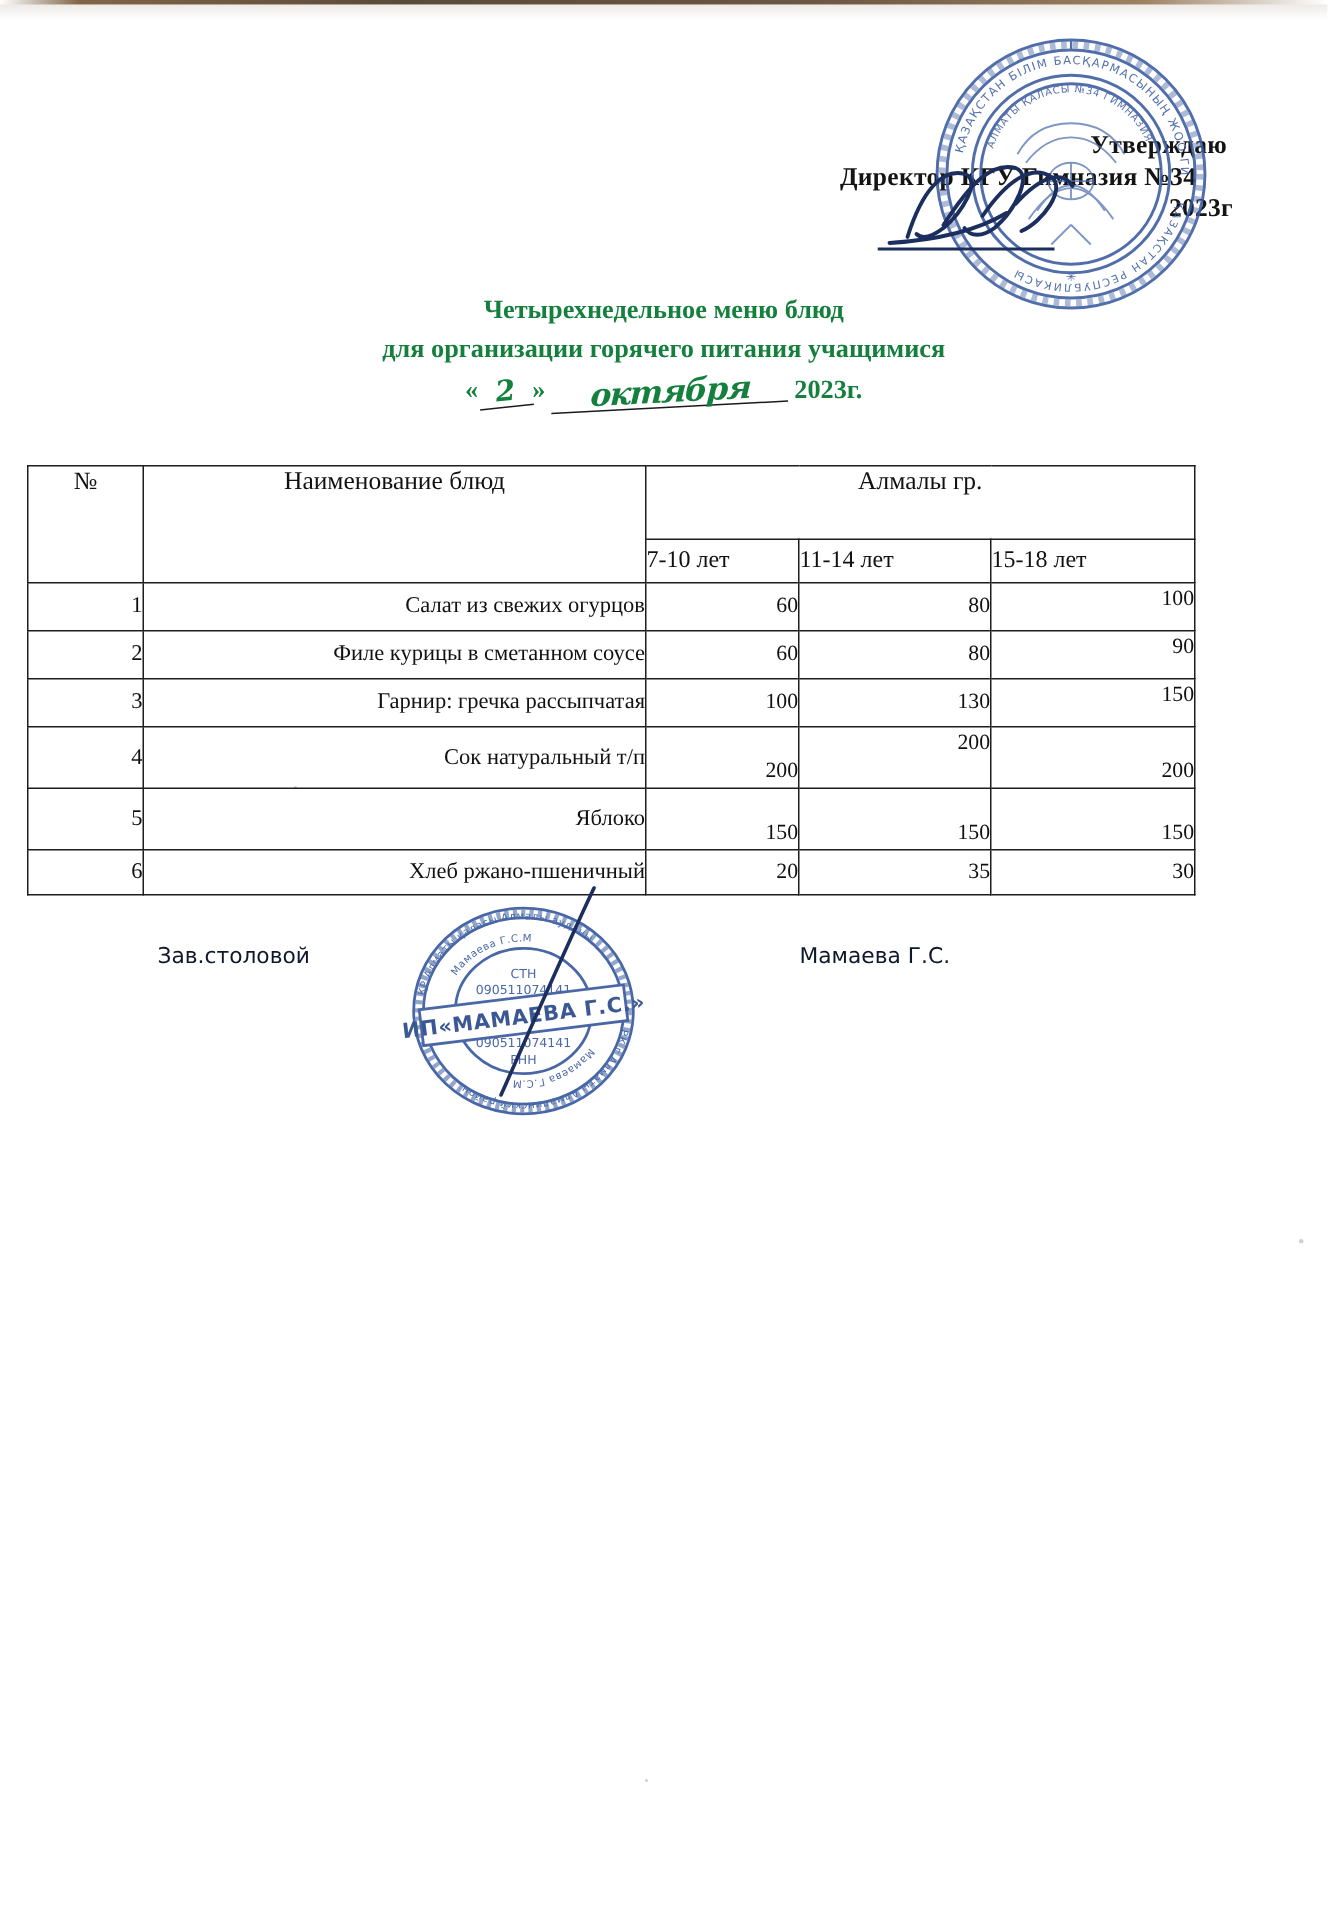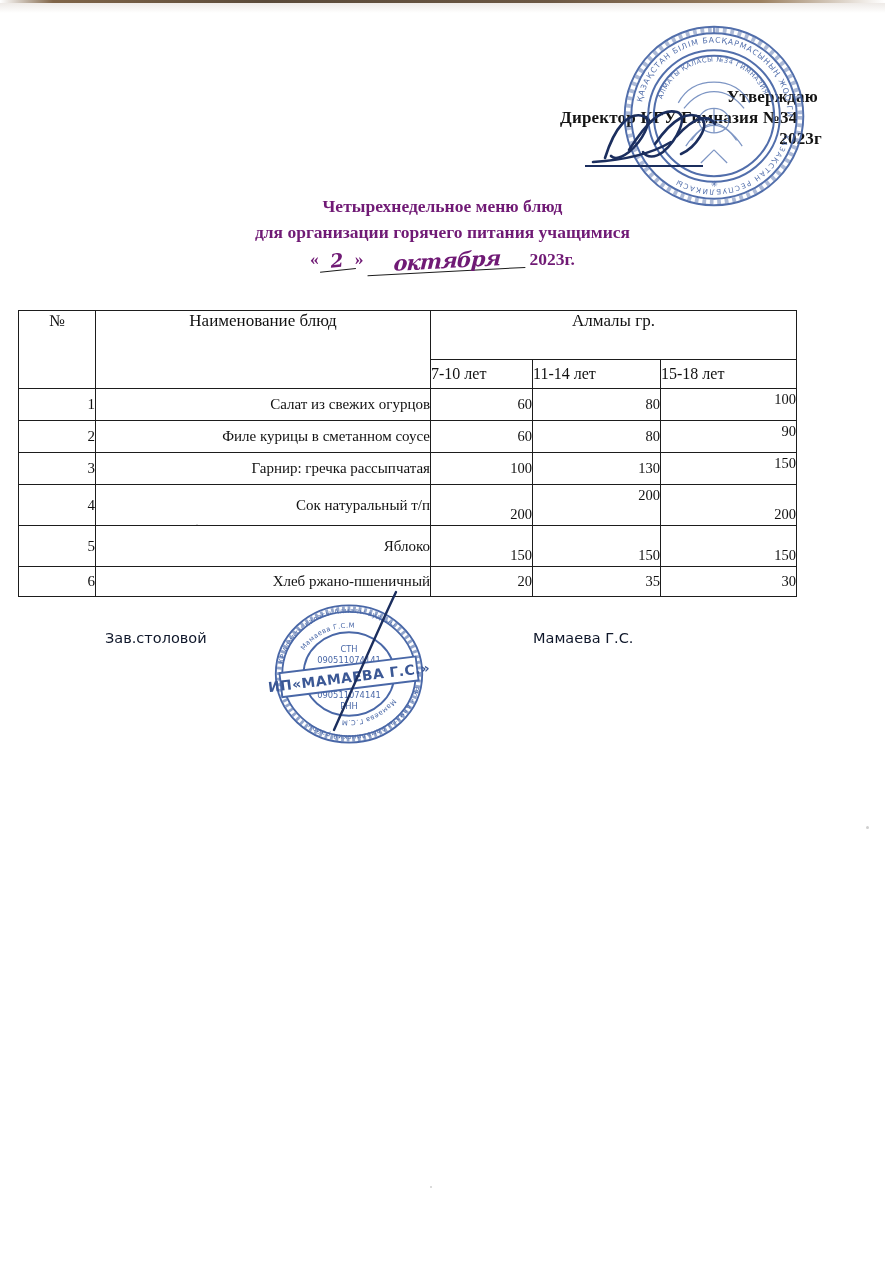--- a/index.html
+++ b/index.html
@@ -75,21 +75,21 @@
   
   .doc-title {
     position: absolute;
     left: 0;
     top: 194px;
     width: 885px;
     text-align: center;
     font-weight: bold;
     font-size: 17.5px;
     line-height: 25.5px;
-    color: #701a75;
+    color: #15803d;
     z-index: 2;
   }
   .doc-title .t-line { white-space: nowrap; }
   .date-line {
     position: relative;
     display: inline-block;
     margin-top: 2px;
     white-space: nowrap;
   }
   .hw-day {

